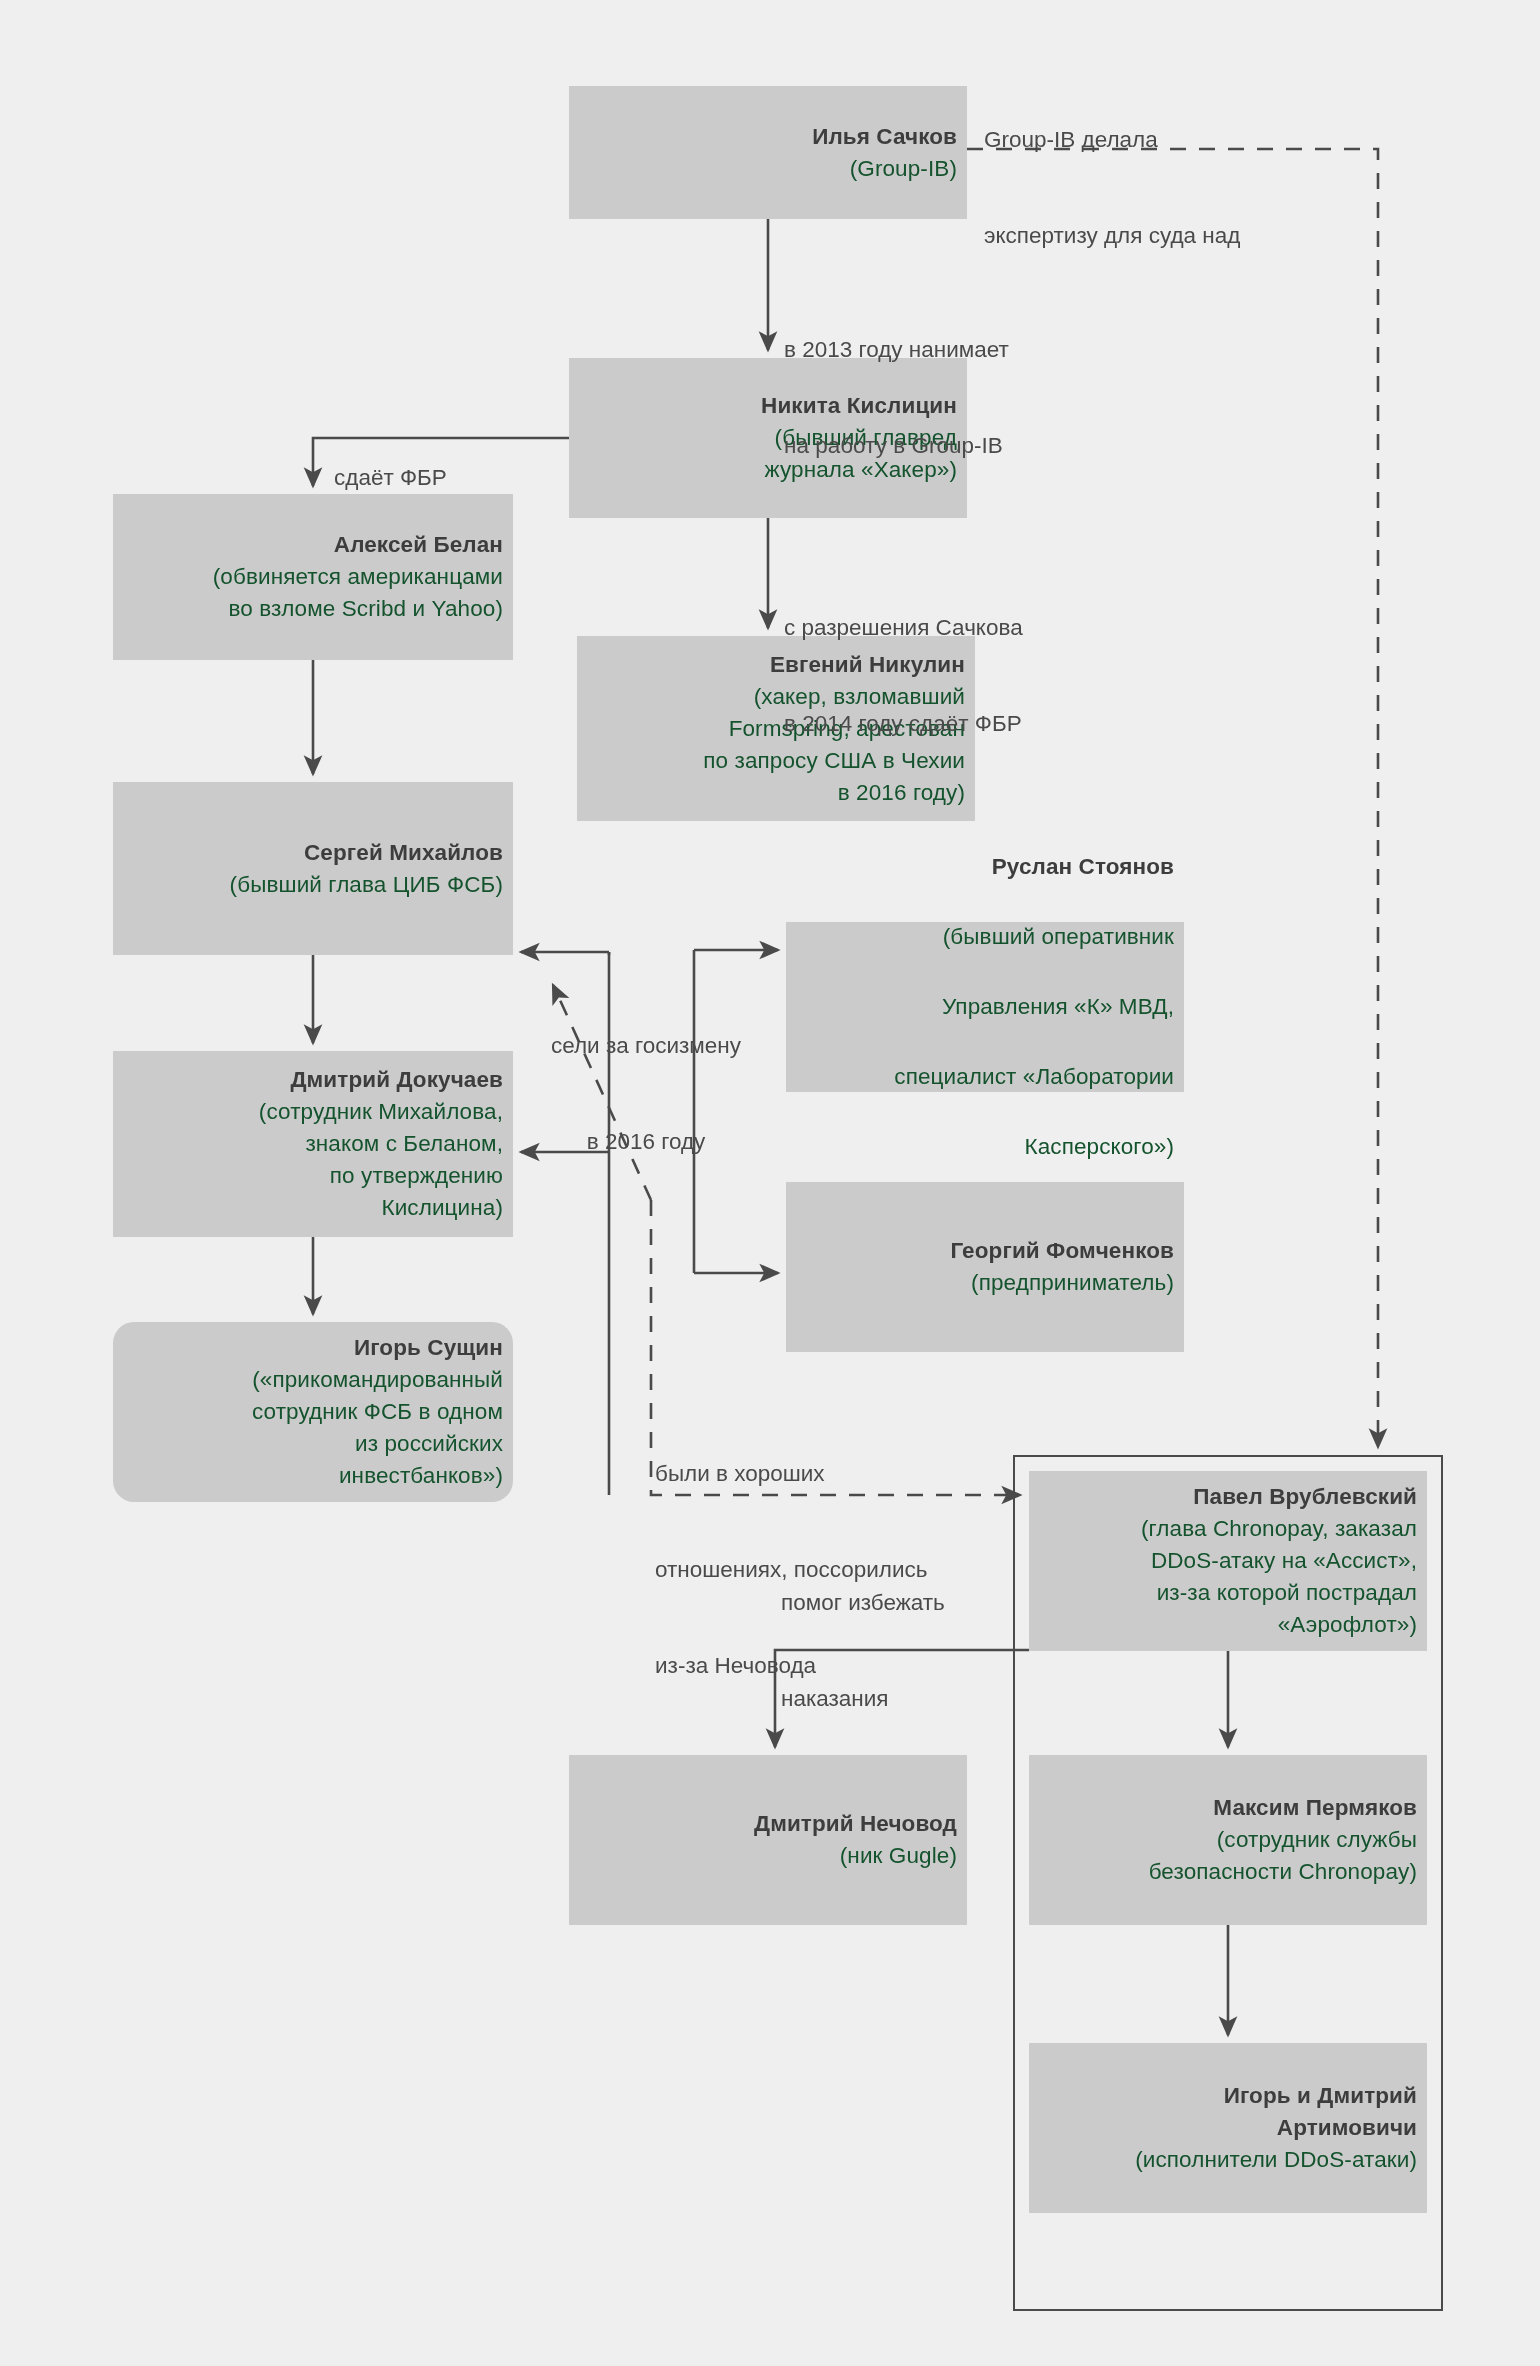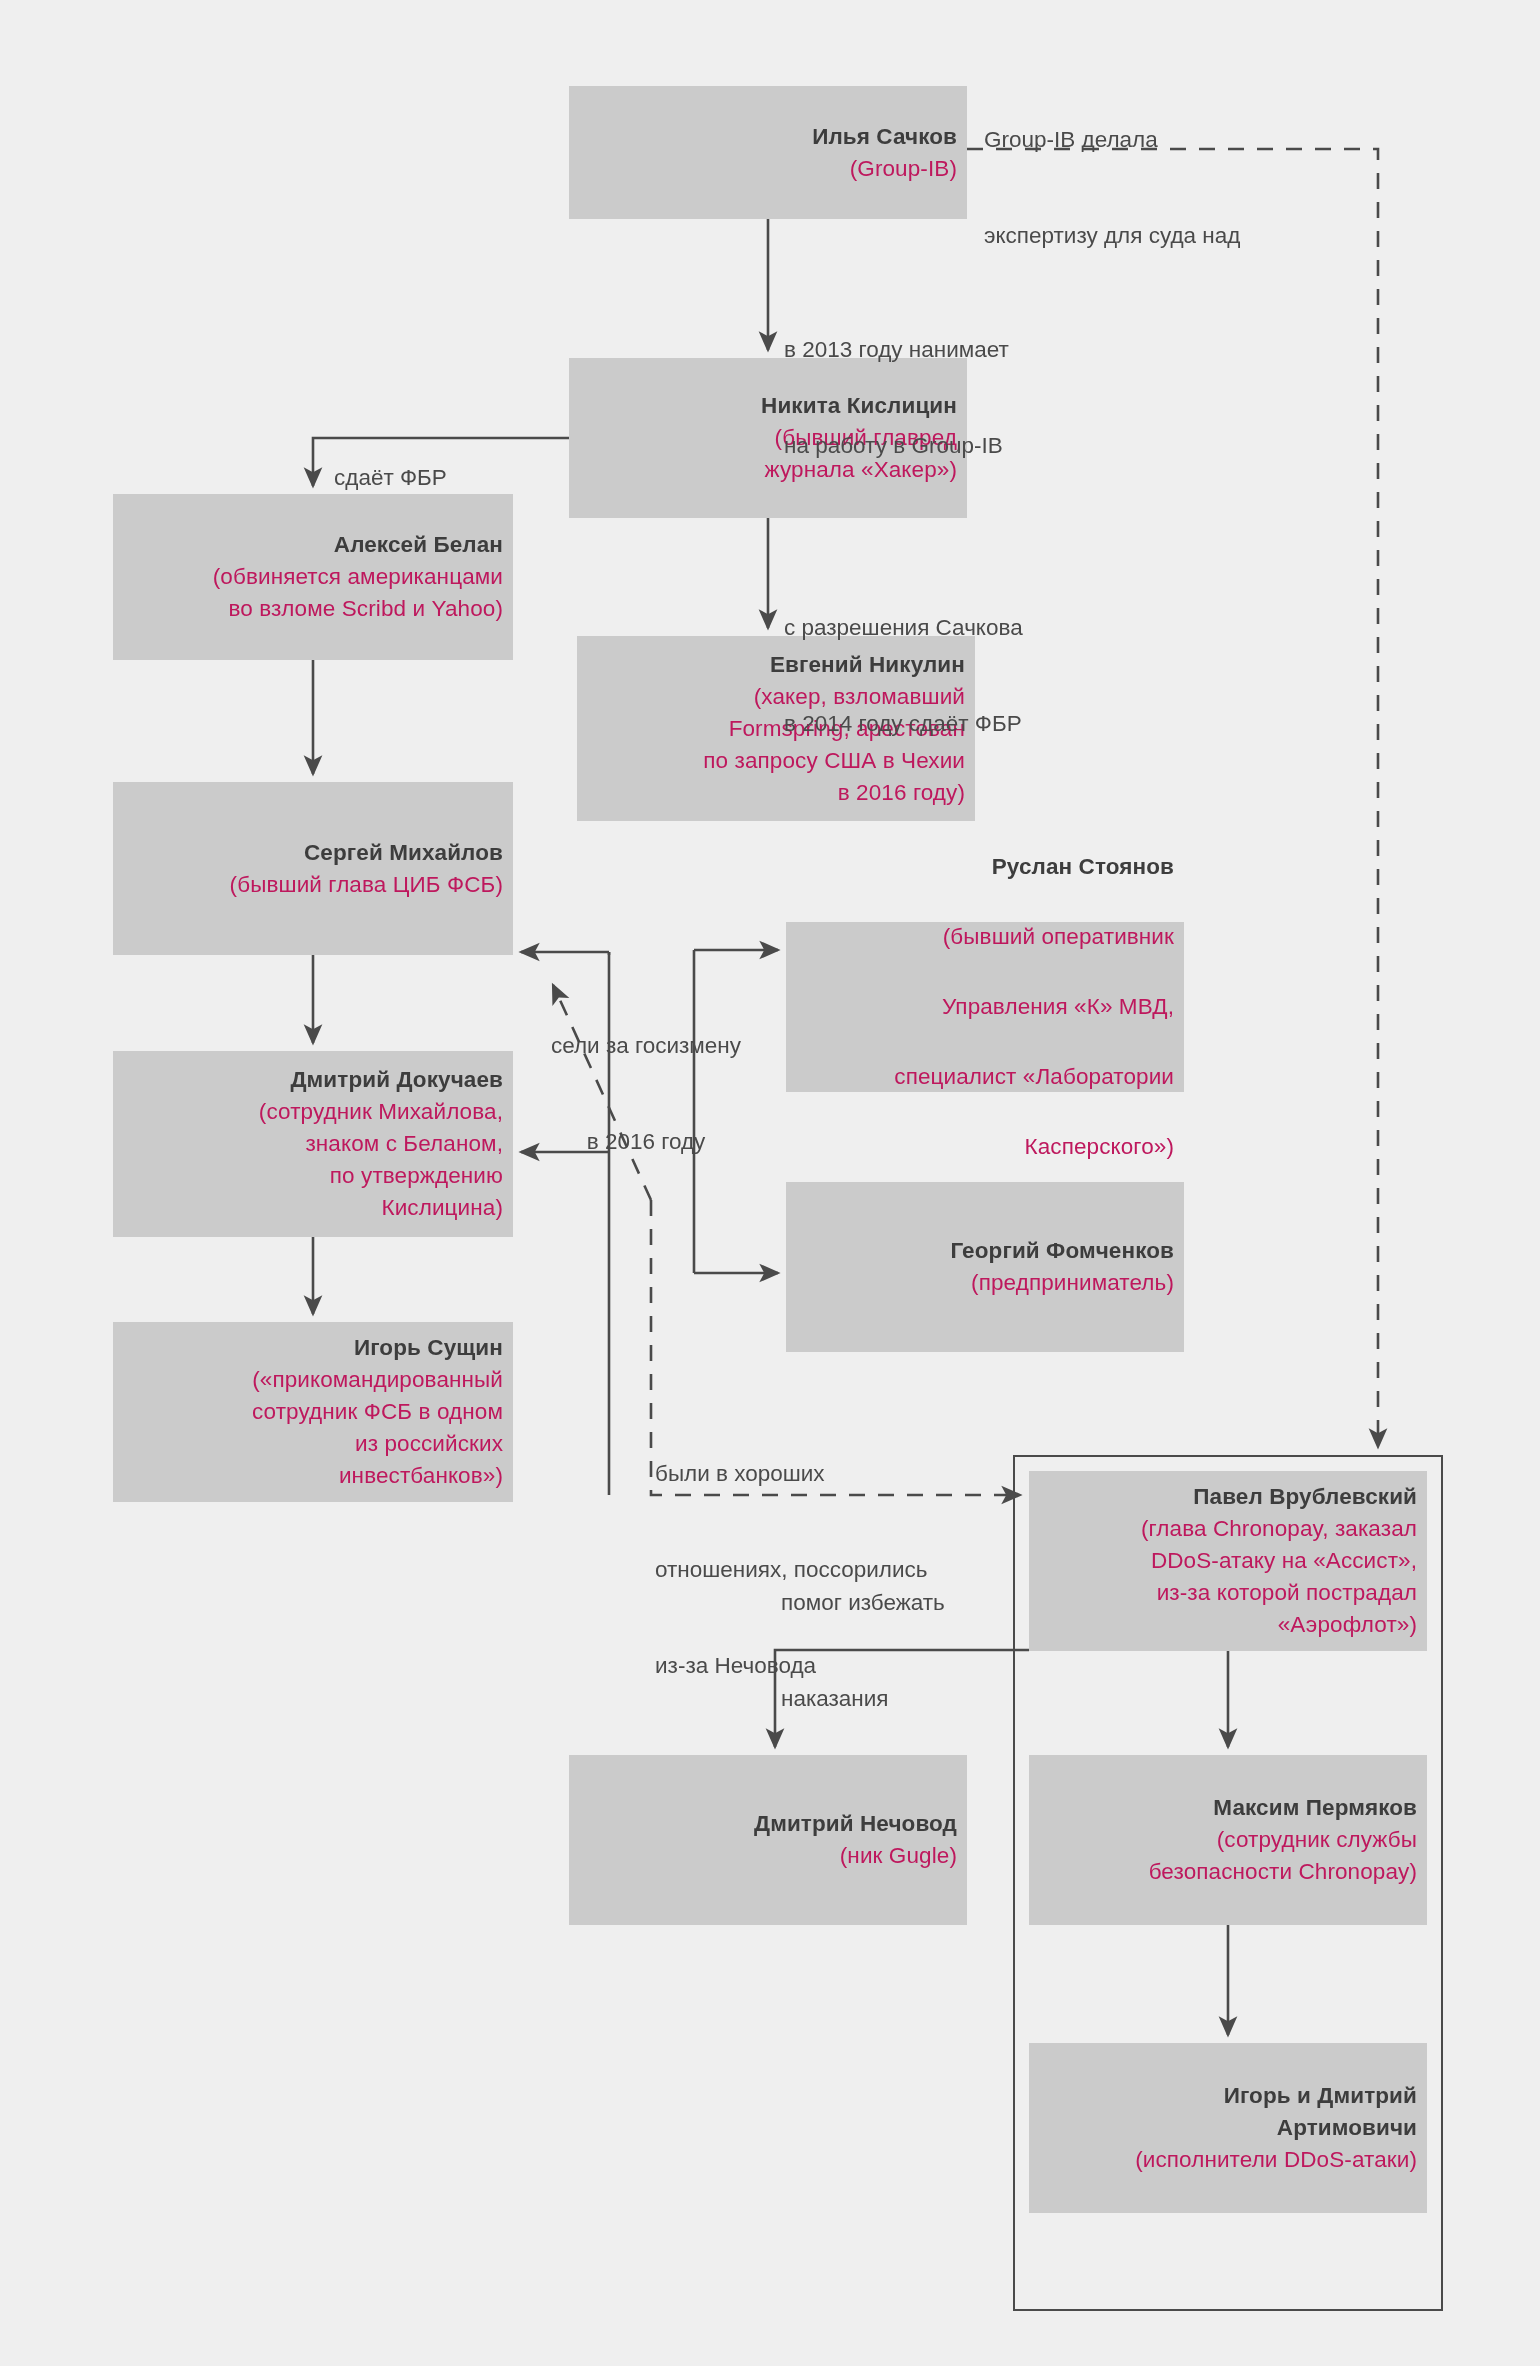--- a/index.html
+++ b/index.html
@@ -29,21 +29,21 @@
     font-weight:bold;
     font-size:22.5px;
     line-height:32px;
     color:#3d3d3d;
     letter-spacing:0.1px;
   }
   .node .ds{
     font-weight:normal;
     font-size:22.5px;
     line-height:32px;
-    color:#be185d;
+    color:#14532d;
     letter-spacing:0.1px;
   }
   .group-frame{
     position:absolute;
     border:2.5px solid #4a4a4a;
     background:transparent;
     box-sizing:border-box;
   }
   .edge-label{
     position:absolute;
@@ -151,21 +151,21 @@
     <div class="ds">знаком с Беланом,</div>
     <div class="ds">по утверждению</div>
     <div class="ds">Кислицина)</div>
   </div>
 
   <div class="node" style="left:786px;top:1182px;width:398px;height:170px;">
     <div class="nm">Георгий Фомченков</div>
     <div class="ds">(предприниматель)</div>
   </div>
 
-  <div class="node" style="left:113px;top:1322px;width:400px;height:180px;">
+  <div class="node" style="left:113px;top:1322px;width:400px;height:180px;border-radius:21px;">
     <div class="nm">Игорь Сущин</div>
     <div class="ds">(«прикомандированный</div>
     <div class="ds">сотрудник ФСБ в одном</div>
     <div class="ds">из российских</div>
     <div class="ds">инвестбанков»)</div>
   </div>
 
   <div class="node" style="left:1029px;top:1471px;width:398px;height:180px;">
     <div class="nm">Павел Врублевский</div>
     <div class="ds">(глава Chronopay, заказал</div>

